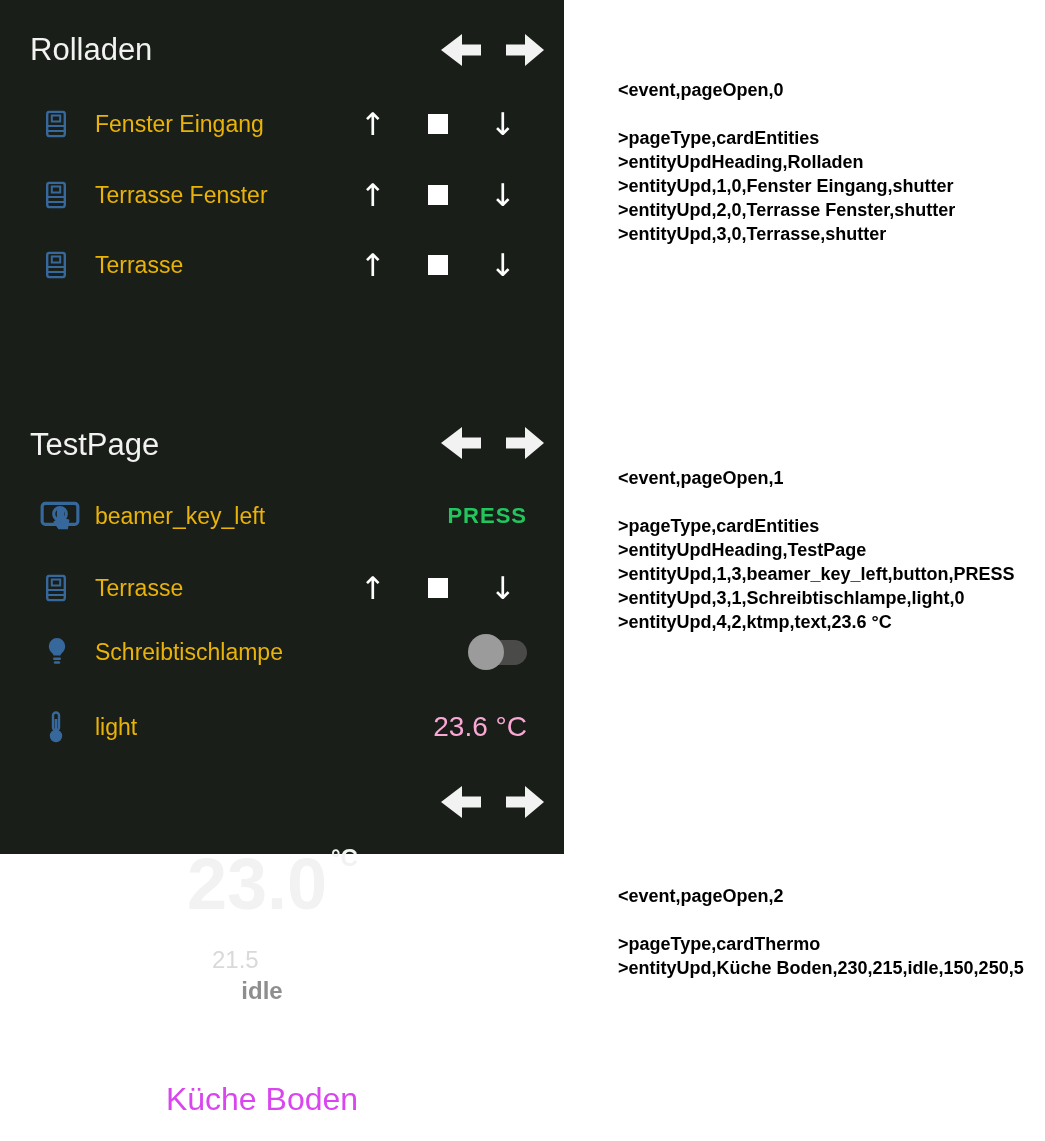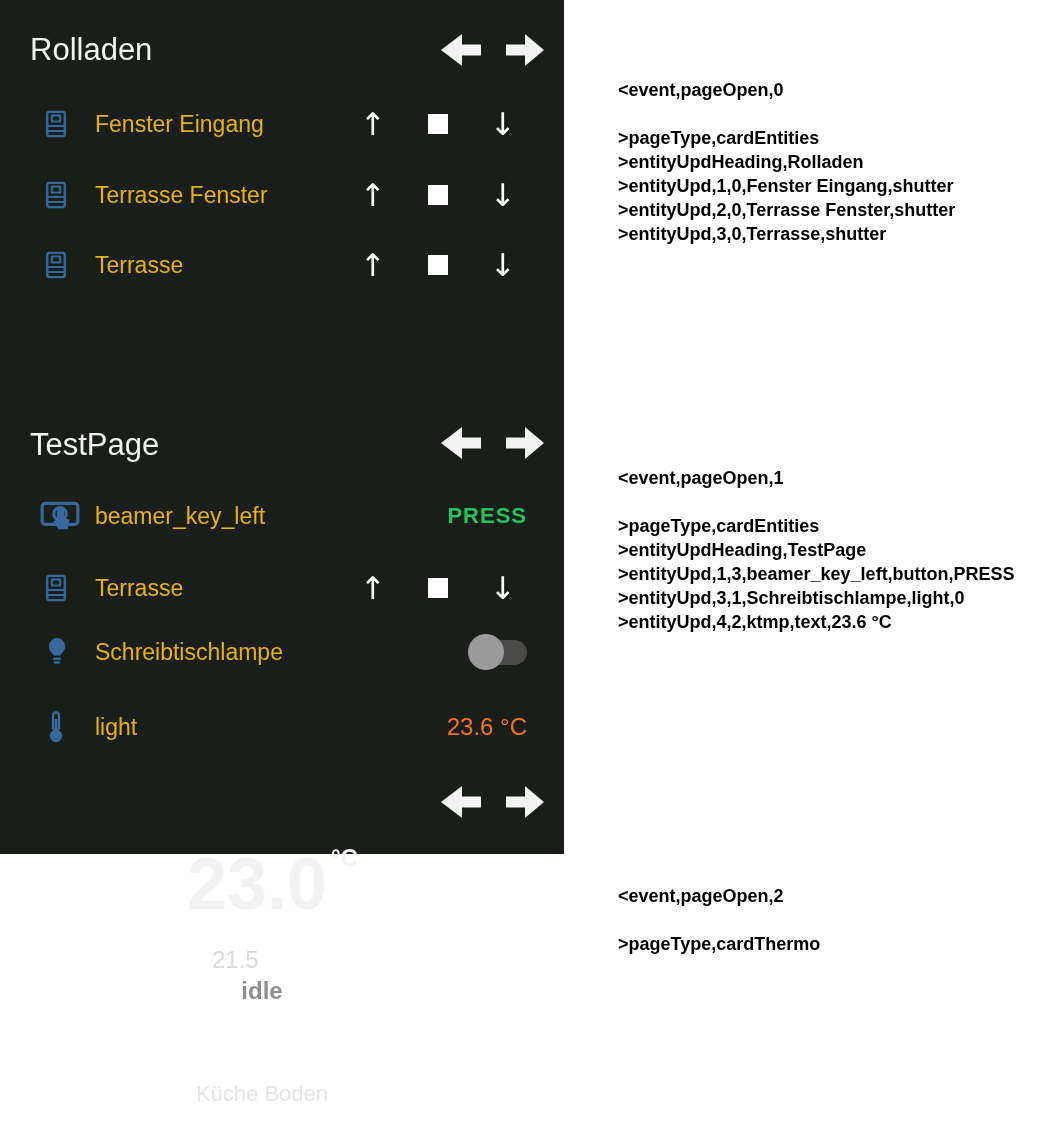--- a/index.html
+++ b/index.html
@@ -13,33 +13,33 @@
   .row{position:absolute;left:0;width:564px;height:48px;}
   .row > *{position:absolute;top:50%;transform:translateY(-50%);}
   .icon-cell{left:46px;line-height:0;}
   .icon-cell.wide{left:38px;}
   .row-label{left:95px;font-size:23px;color:#eab308;white-space:nowrap;}
   .ctl-up{left:355px;width:36px;text-align:center;font-size:31px;color:#ffffff;
           font-family:"DejaVu Sans",sans-serif;cursor:pointer;}
   .ctl-stop{left:428px;width:20px;height:20px;background:#ffffff;cursor:pointer;}
   .ctl-down{left:485px;width:36px;text-align:center;font-size:31px;color:#ffffff;
           font-family:"DejaVu Sans",sans-serif;cursor:pointer;}
-  .row-value{right:37px;font-size:24px;color:#f97316;white-space:nowrap;margin-left:44px;}
+  .row-value{right:37px;font-size:28px;color:#f9a8d4;white-space:nowrap;margin-left:44px;}
   .press{right:37px;font-size:22px;font-weight:700;letter-spacing:1px;color:#22c55e;cursor:pointer;}
   
   .toggle{right:36px;width:60px;height:36px;cursor:pointer;}
   .toggle .track{position:absolute;left:6px;top:6px;width:53px;height:25px;border-radius:13px;background:#4a4a49;}
   .toggle .knob{position:absolute;left:0;top:0;width:36px;height:36px;border-radius:50%;background:#9b9b9b;}
   
   .thermo-temp{position:absolute;left:147px;top:78px;width:220px;text-align:center;
                font-size:72px;font-weight:700;color:#f2f2f2;line-height:1;}
   .thermo-unit{position:absolute;left:331px;top:74px;font-size:24px;font-weight:700;color:#f2f2f2;}
   .thermo-set{position:absolute;left:212px;top:176px;width:100px;text-align:left;font-size:24px;color:#d9d9d9;}
   .thermo-state{position:absolute;left:212px;top:207px;width:100px;text-align:center;font-size:24px;color:#8e8e8e;font-weight:bold;}
-  .thermo-name{position:absolute;left:112px;top:311px;width:300px;text-align:center;font-size:22px;color:#e5e5e5;}
+  .thermo-name{position:absolute;left:112px;top:311px;width:300px;text-align:center;font-size:32px;color:#d946ef;}
   .tri{position:absolute;line-height:0;cursor:pointer;}
   
   .log{position:absolute;left:610px;font-size:18px;font-weight:700;color:#000000;
        line-height:24px;white-space:nowrap;margin-left:8px;}
   .log .gap{height:24px;}
 </style>
 </head>
 <body>
 
 <div id="stage">
@@ -216,15 +216,16 @@
     <div>&gt;entityUpdHeading,TestPage</div>
     <div>&gt;entityUpd,1,3,beamer_key_left,button,PRESS</div>
     <div>&gt;entityUpd,3,1,Schreibtischlampe,light,0</div>
     <div>&gt;entityUpd,4,2,ktmp,text,23.6 °C</div>
   </div>
 
   <div class="log" style="top:884px;">
     <div>&lt;event,pageOpen,2</div>
     <div class="gap"></div>
     <div>&gt;pageType,cardThermo</div>
+    <div>&gt;entityUpd,Küche Boden,230,215,idle,150,250,5</div>
   </div>
 
 </div>
 
 </body></html>

